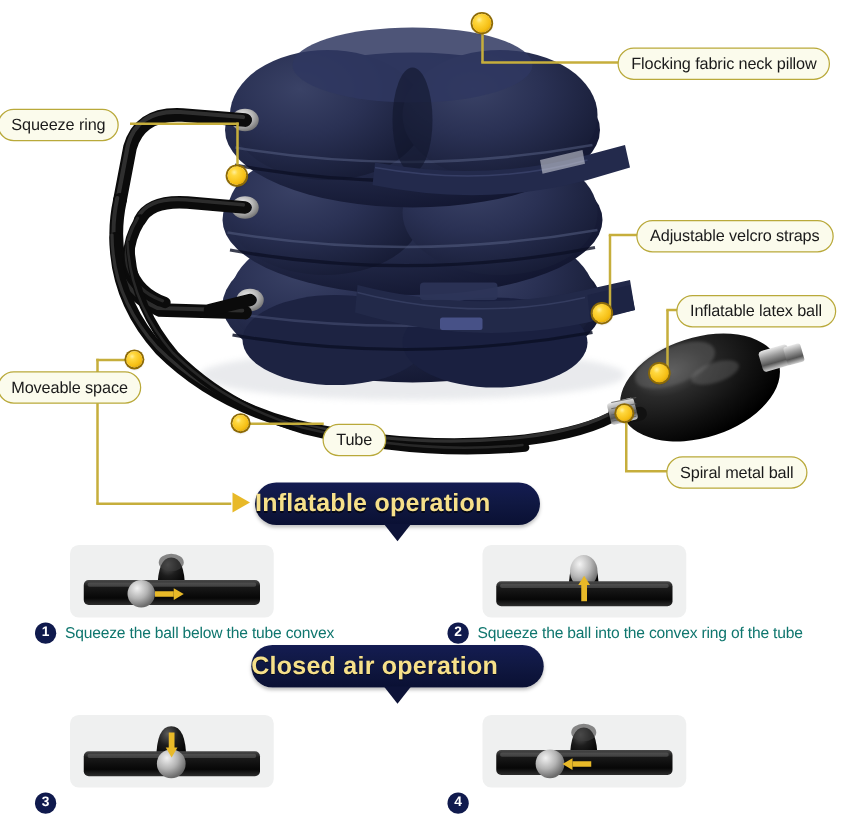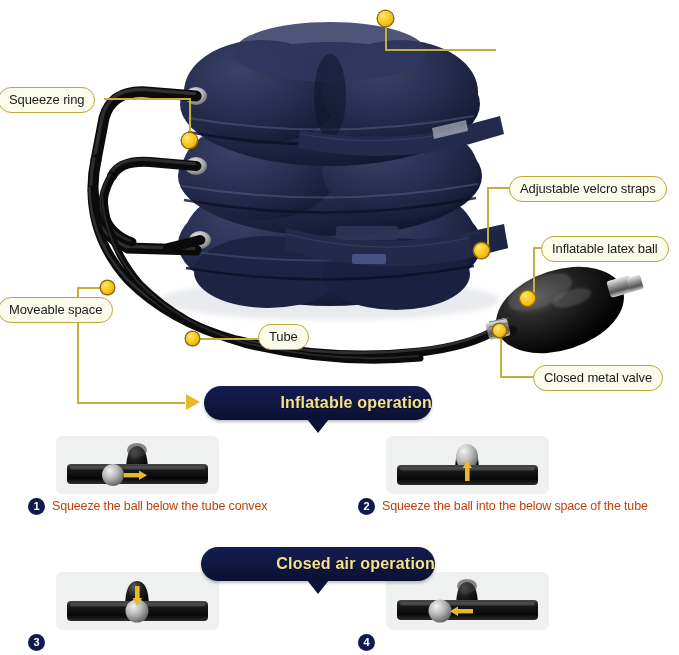--- a/index.html
+++ b/index.html
@@ -56,23 +56,23 @@
 
   
   #product { position: absolute; left: 0; top: 0; width: 679px; height: 395px; z-index: 10; }
 
   
   .banner {
     position: absolute;
     background: linear-gradient(180deg, #141c52 0%, #101842 48%, #0a1033 100%);
     border-radius: 18px;
     color: #f6e08a;
-    font-size: 16px;
+    font-size: 20px;
     font-weight: bold;
-    text-align: right;
+    text-align: left;
     line-height: 34px;
     height: 34px;
     letter-spacing: 0.2px;
     z-index: 50;
     box-shadow: 0 2px 3px rgba(0,0,0,.25);
     text-shadow: 0 1px 0 rgba(0,0,0,.6);
   }
   .banner .tail {
     position: absolute;
     left: 50%; top: 33px;
@@ -114,21 +114,21 @@
     color: #fff;
     font-size: 11px;
     font-weight: bold;
     line-height: 17px;
     text-align: center;
     flex: 0 0 auto;
     margin-right: 7px;
   }
   .steptext {
     font-size: 12.5px;
-    color: #c2410c;
+    color: #0f766e;
     line-height: 1;
     letter-spacing: -0.15px;
   }
 </style>
 </head>
 <body>
 
 <div id="stage">
 
   <div id="product">
@@ -307,43 +307,46 @@
   <div class="leader h" style="left:500px; top:376px; width:35px;"></div>
 
   <div class="dot" style="left:378px; top:11px;"></div>
   <div class="dot" style="left:182px; top:133px;"></div>
   <div class="dot" style="left:474px; top:243px;"></div>
   <div class="dot" style="left:520px; top:291px;"></div>
   <div class="dot sm" style="left:101px; top:281px;"></div>
   <div class="dot sm" style="left:186px; top:332px;"></div>
   <div class="dot sm" style="left:493px; top:324px;"></div>
 
+  <div class="callout" style="left:494px; top:38px;">
+    <span>Flocking fabric neck pillow</span>
+  </div>
 
   <div class="callout" style="left:-2px; top:87px;">
     <span>Squeeze ring</span>
   </div>
 
   <div class="callout" style="left:541px; top:236px;">
     <span>Inflatable latex ball</span>
   </div>
 
   <div class="callout" style="left:509px; top:176px;">
     <span>Adjustable velcro straps</span>
   </div>
 
   <div class="callout" style="left:-2px; top:297px;">
     <span>Moveable space</span>
   </div>
 
-  <div class="callout" style="left:258px; top:324px;">
+  <div class="callout" style="left:258px; top:339px;">
     <span>Tube</span>
   </div>
 
   <div class="callout" style="left:533px; top:365px;">
-    <span>Closed metal valve</span>
+    <span>Spiral metal ball</span>
   </div>
 
   <div class="banner-arrow" style="left:186px; top:394px;"></div>
   <div class="banner" style="left:204px; top:386px; width:228px;">
     <span>Inflatable operation</span>
     <span class="tail"></span>
   </div>
 
   <div class="panel" style="left:56px; top:436px; width:163px; height:58px;">
     <svg width="163" height="58" viewBox="0 0 163 58">
@@ -408,24 +411,24 @@
       <rect x="14" y="31" width="135" height="3.4" rx="1.7" fill="#636363" opacity=".55"></rect>
       <g>
         <rect x="79" y="31" width="4.6" height="14" fill="#e8b928"></rect>
         <path d="M76.6 32 L 81.3 24.5 L 86 32 Z" fill="#e8b928"></path>
       </g>
     </svg>
   </div>
 
   <div class="steprow" style="left:358px; top:498px;">
     <span class="stepnum">2</span>
-    <span class="steptext">Squeeze the ball into the below space of the tube</span>
-  </div>
-
-  <div class="banner" style="left:201px; top:547px; width:234px;">
+    <span class="steptext">Squeeze the ball into the convex ring of the tube</span>
+  </div>
+
+  <div class="banner" style="left:201px; top:516px; width:234px;">
     <span>Closed air operation</span>
     <span class="tail"></span>
   </div>
 
   <div class="panel" style="left:56px; top:572px; width:163px; height:58px;">
     <svg width="163" height="58" viewBox="0 0 163 58">
       <defs>
         <linearGradient id="tb3" x1="0" y1="0" x2="0" y2="1">
           <stop offset="0%" stop-color="#4b4b4b"></stop>
             <stop offset="25%" stop-color="#1a1a1a"></stop>

